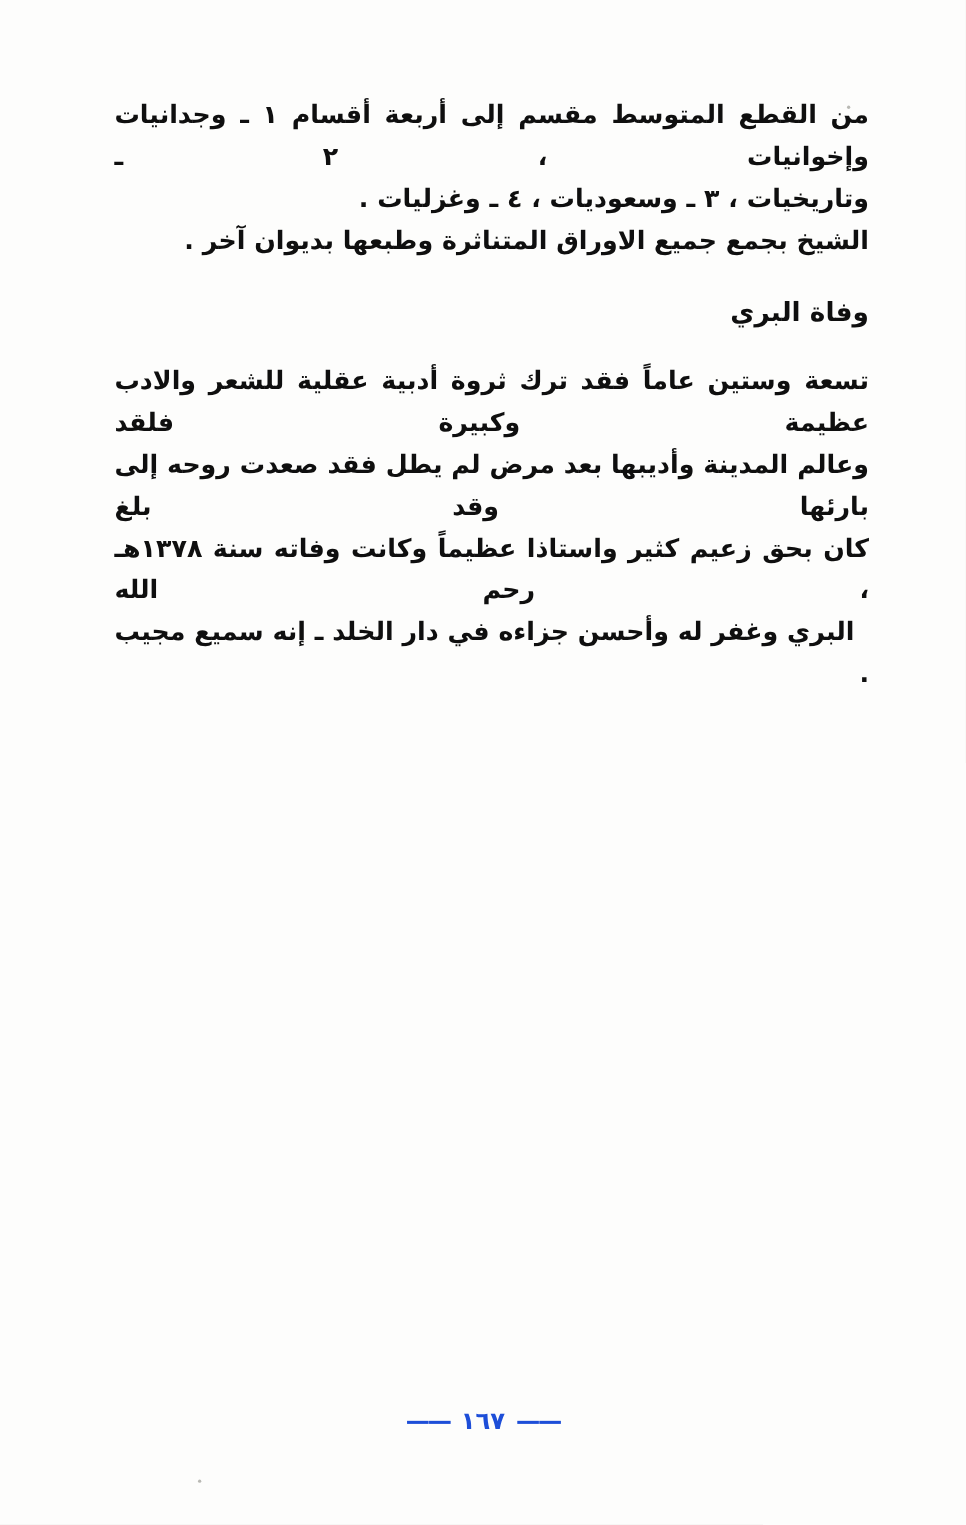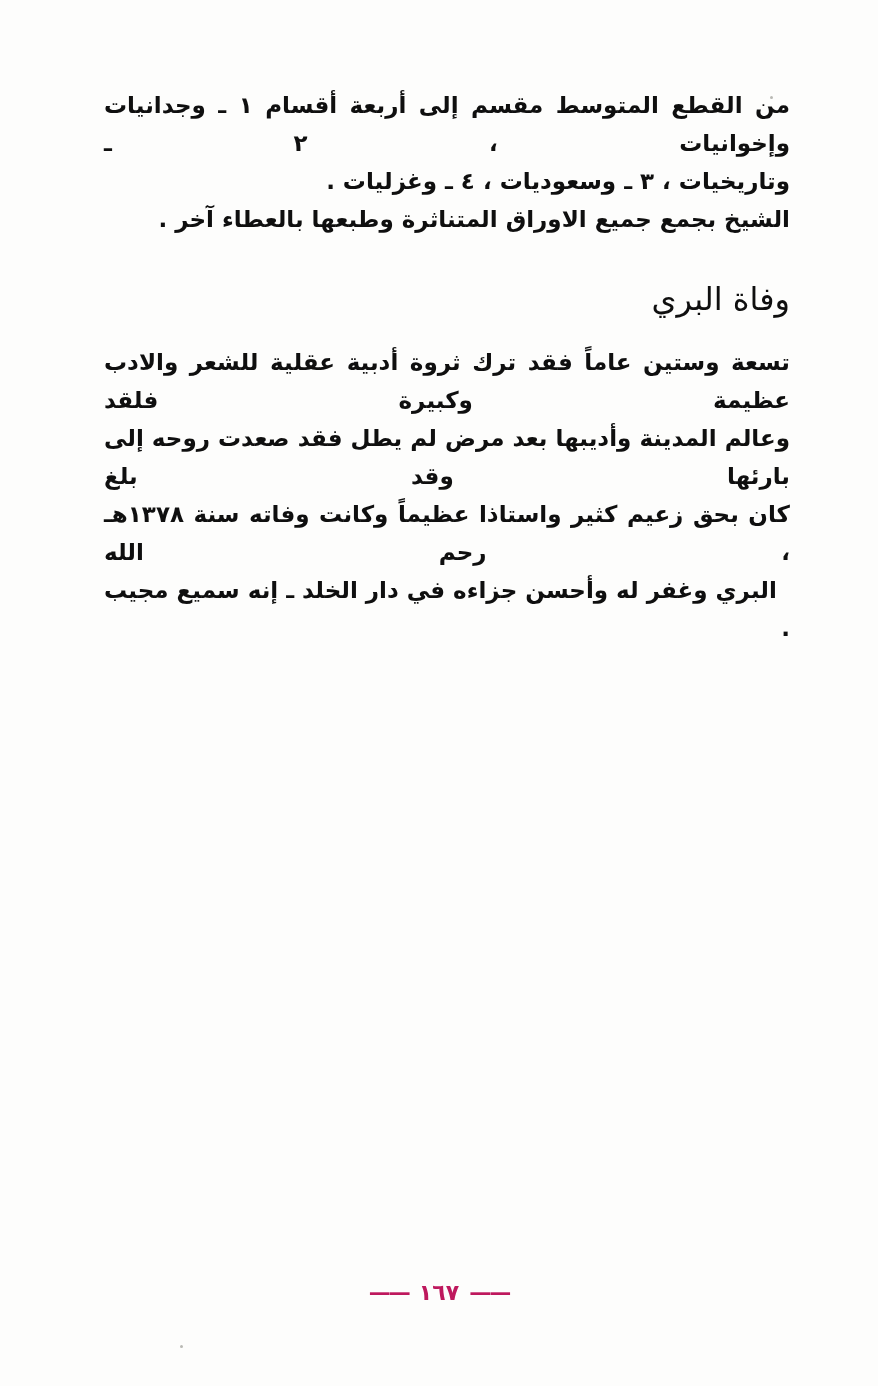--- a/index.html
+++ b/index.html
@@ -35,35 +35,35 @@
     text-align-last: justify;
   }
   .line.last {
     text-align: left;
     text-align-last: right;
   }
   .line.indent {
     padding-right: 40px;
   }
   .heading {
-    font-size: 32px;
-    font-weight: normal;
+    font-size: 24px;
+    font-weight: bold;
     text-align: right;
-    margin: 41px 0 24px 0;
+    margin: 26px 0 24px 0;
     line-height: 40px;
   }
   .page-number {
     position: absolute;
     top: 1280px;
     left: 0;
     width: 100%;
     text-align: center;
     font-size: 22px;
     font-weight: bold;
-    color: #be185d;
+    color: #1d4ed8;
     direction: rtl;
   }
   .page-number .dash {
     display: inline-block;
     margin: 0 10px;
     letter-spacing: -2px;
   }
   
   .speckle {
     position: absolute;
@@ -79,21 +79,21 @@
 <div class="page">
 
   <main class="text-block">
 
     <section>
       <div class="line just">من القطع المتوسط مقسم إلى أربعة أقسام ١ ـ وجدانيات وإخوانيات ، ٢ ـ</div>
       <div class="line last">وتاريخيات ، ٣ ـ وسعوديات ، ٤ ـ وغزليات .</div>
     </section>
 
     <section>
-      <div class="line last">الشيخ بجمع جميع الاوراق المتناثرة وطبعها بالعطاء آخر .</div>
+      <div class="line last">الشيخ بجمع جميع الاوراق المتناثرة وطبعها بديوان آخر .</div>
     </section>
 
     <h2 class="heading">وفاة البري</h2>
 
     <section>
       <div class="line just">تسعة وستين عاماً فقد ترك ثروة أدبية عقلية للشعر والادب عظيمة وكبيرة فلقد</div>
       <div class="line just">وعالم المدينة وأديبها بعد مرض لم يطل فقد صعدت روحه إلى بارئها وقد بلغ</div>
       <div class="line just">كان بحق زعيم كثير واستاذا عظيماً وكانت وفاته سنة ١٣٧٨هـ ، رحم الله</div>
       <div class="line last">البري وغفر له وأحسن جزاءه في دار الخلد ـ إنه سميع مجيب .</div>
     </section>

